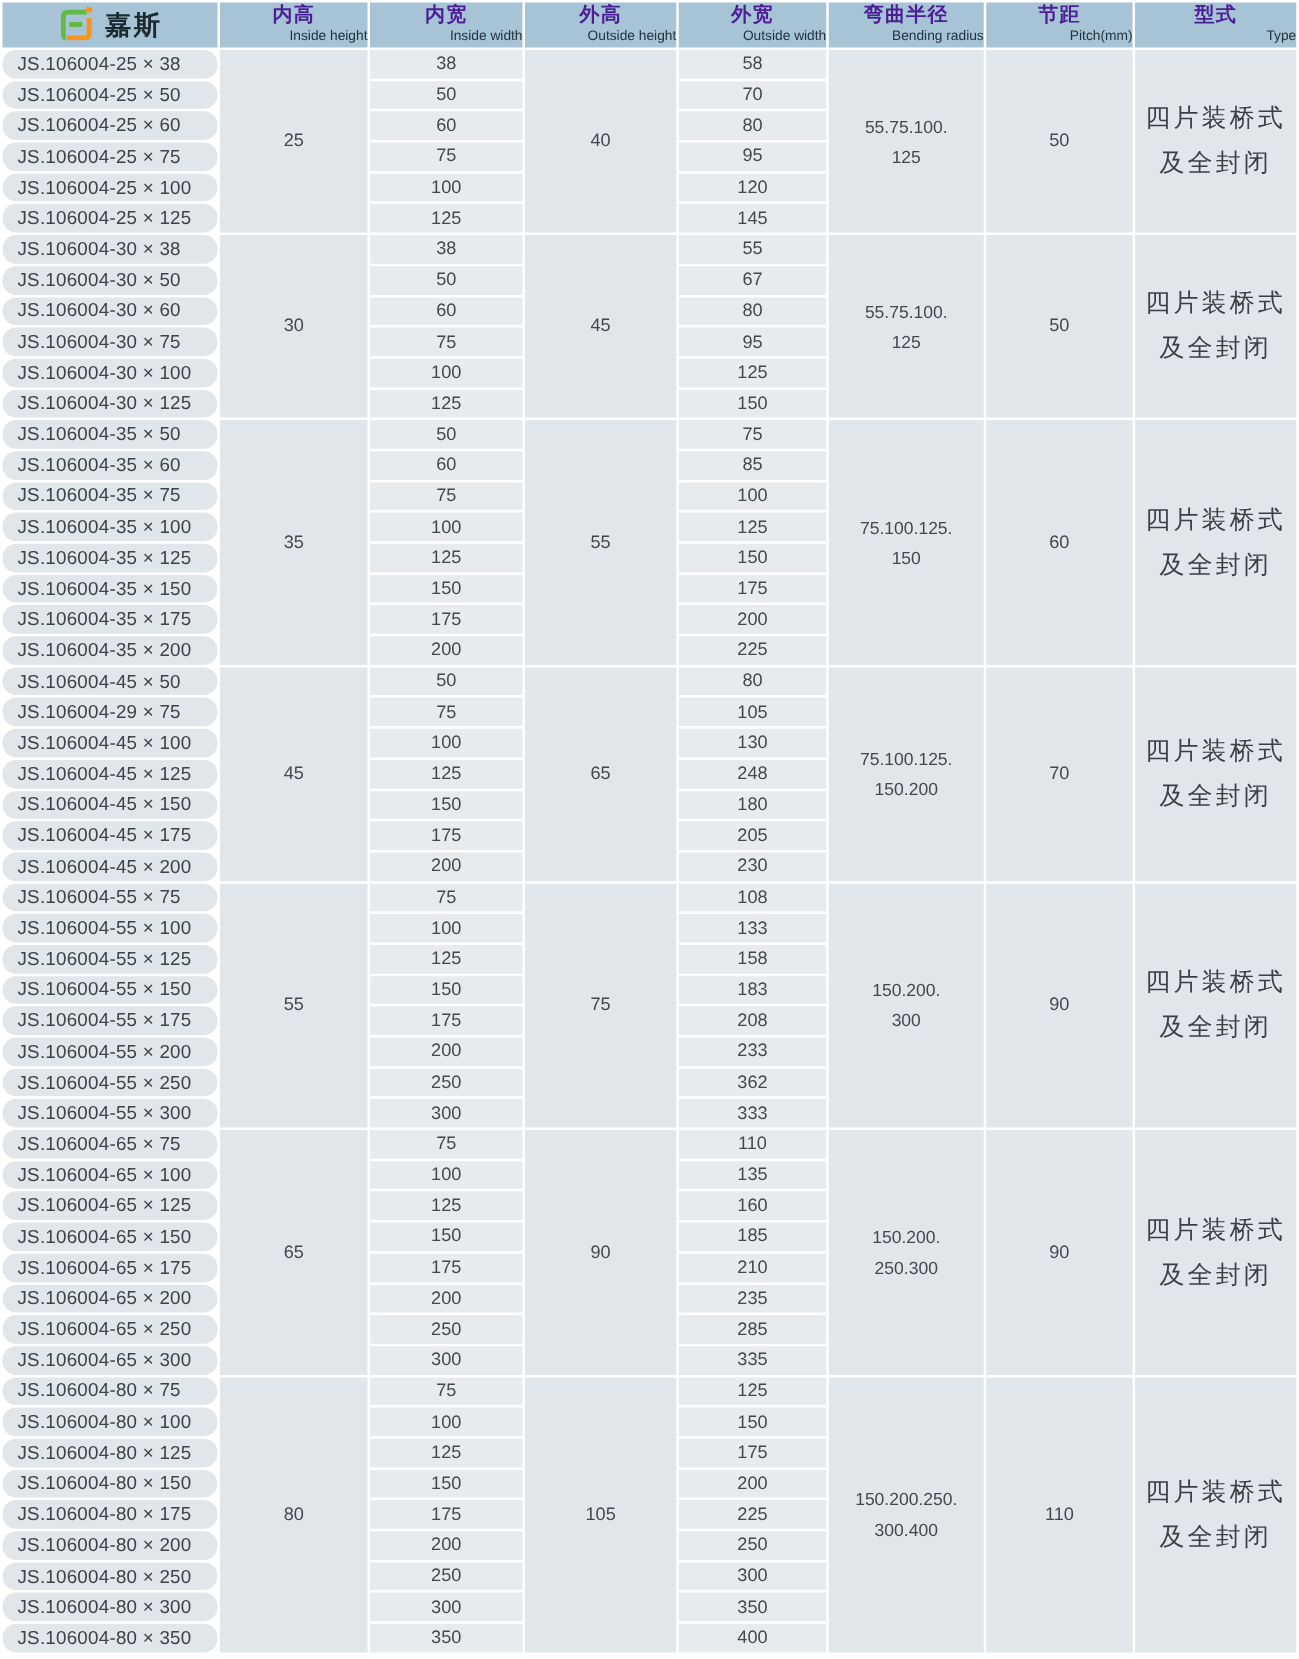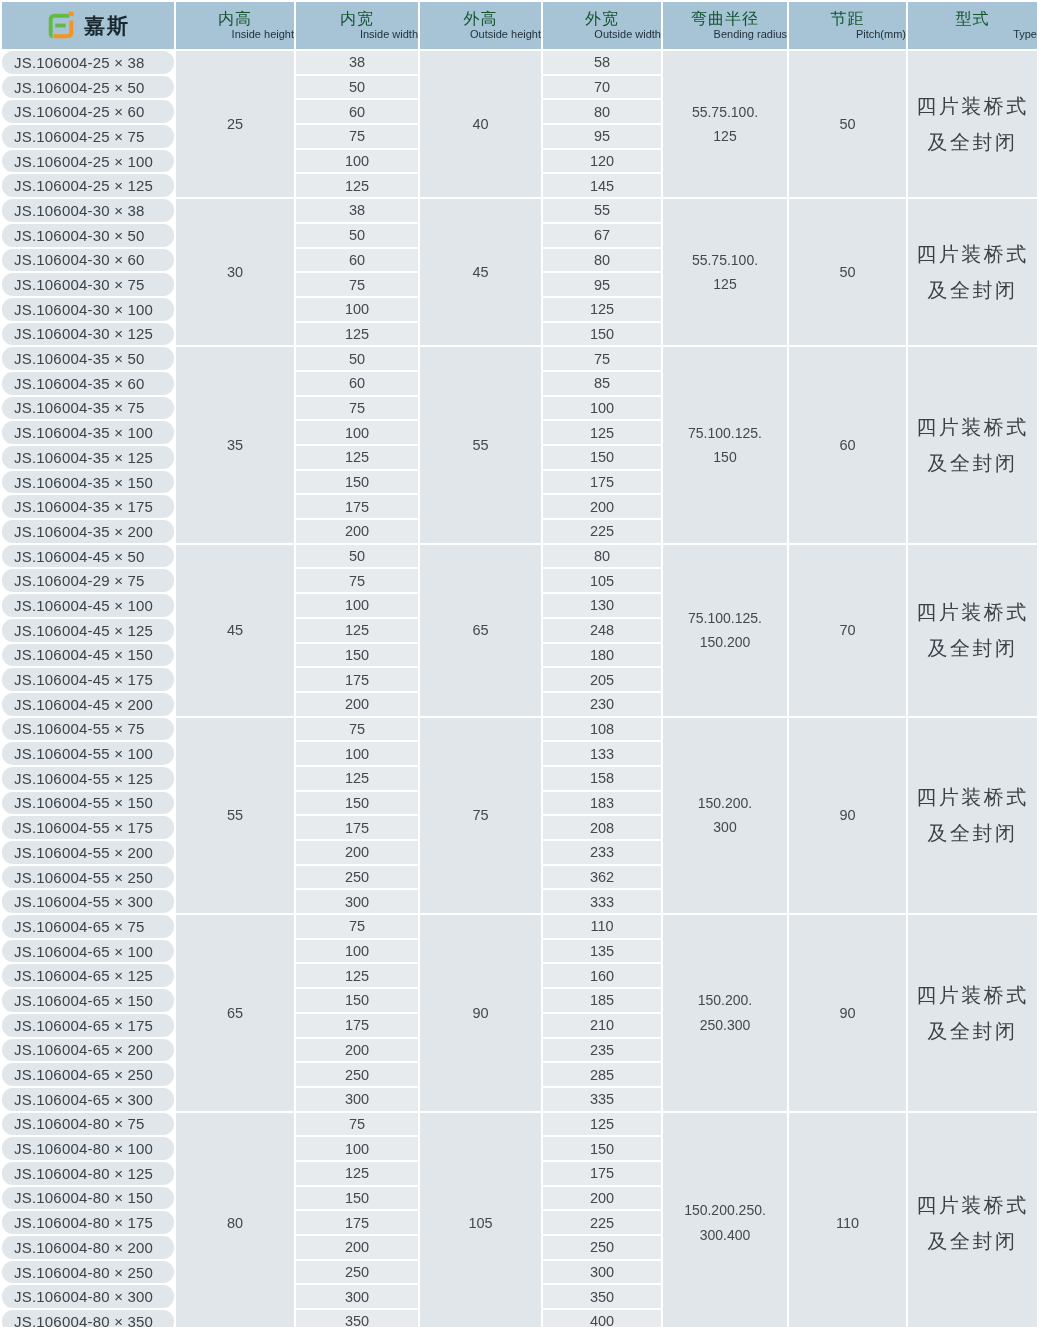--- a/index.html
+++ b/index.html
@@ -10,31 +10,31 @@
   }
   table.spec{
     width:1039px;
     table-layout:fixed;
     border-collapse:separate;
     border-spacing:2px;
     background:#ffffff;
   }
   thead th{
     background:#a6c4d6;
-    height:47px;
+    height:36px;
     vertical-align:middle;
     text-align:center;
     padding:0;
     font-weight:normal;
   }
   th .zh{
     display:block;
     font-size:16px;
-    font-weight:normal;
-    color:#14532d;
+    font-weight:bold;
+    color:#4c1d95;
     line-height:1.15;
     letter-spacing:1px;
   }
   th .en{
     display:block;
     font-size:11px;
     color:#24313a;
     line-height:1.2;
     text-align:right;
   }

